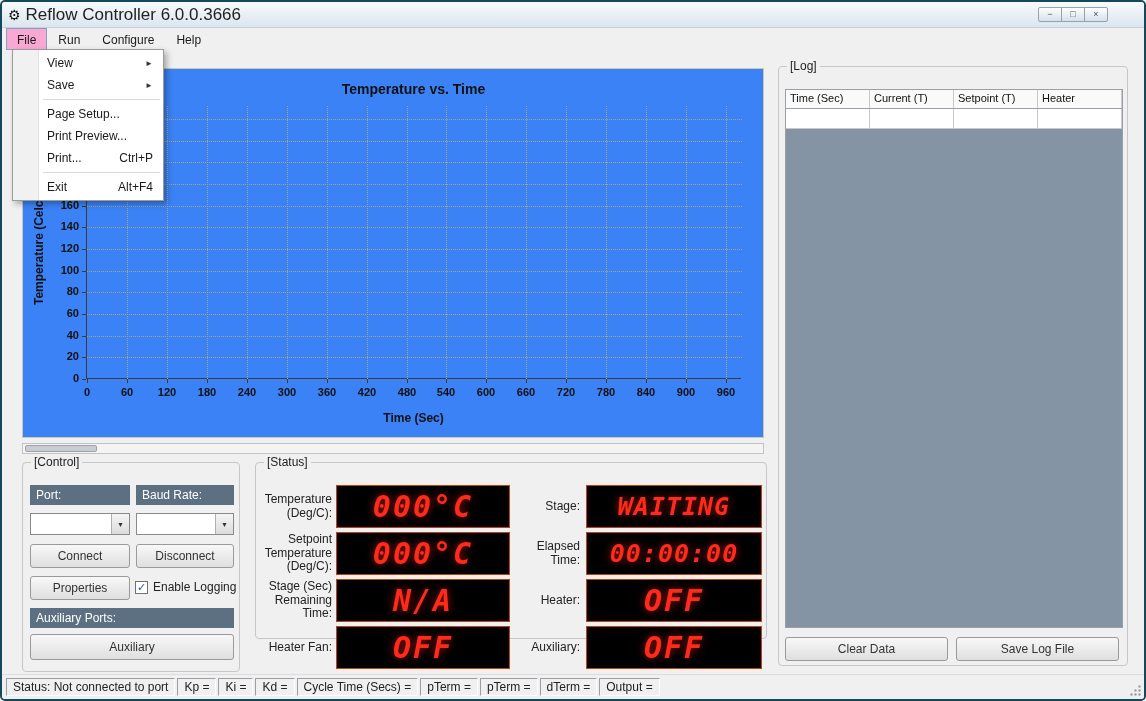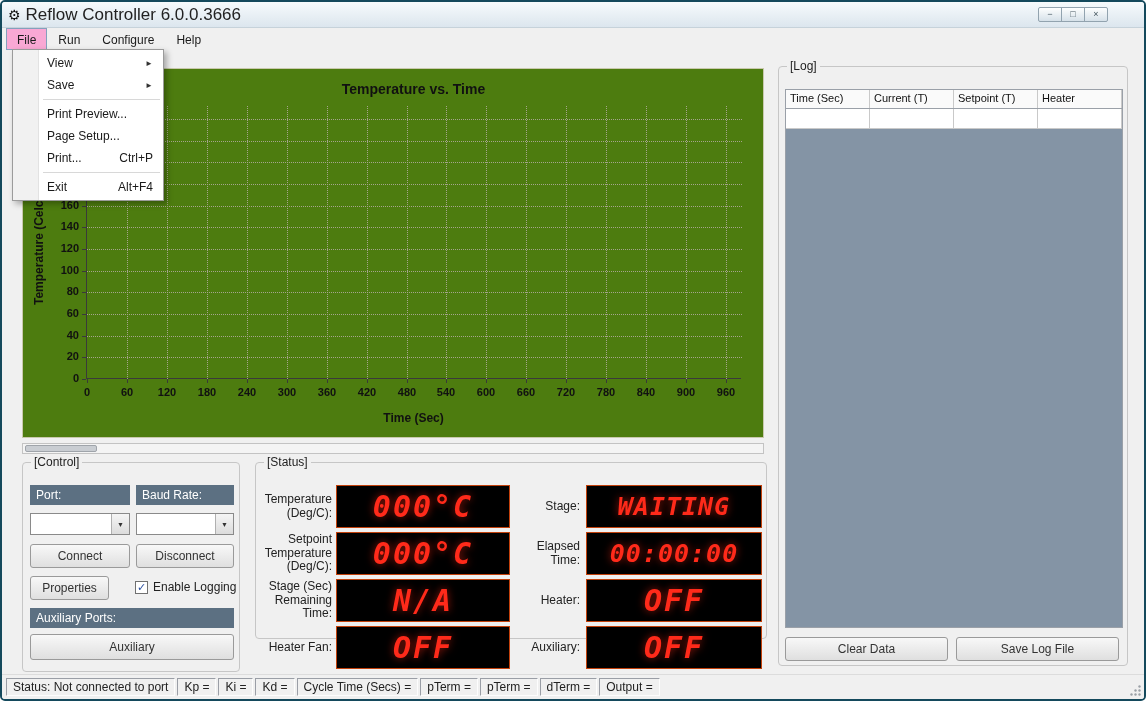--- a/index.html
+++ b/index.html
@@ -49,21 +49,21 @@
   .mitem{
     position:relative; height:22px; padding:0 10px 0 34px;
     display:flex; align-items:center; justify-content:space-between;
   }
   .mitem .mright{ color:#1a1a1a; }
   .mitem .mright.arrow{ font-size:8px; color:#333; }
   .msep{ height:1px; background:#d8d8d8; margin:3px 3px 3px 30px; }
   
   .chart-panel{
     position:absolute; left:20px; top:66px; width:742px; height:370px;
-    background:#4d7c0f; border:1px solid #c9c9ad;
+    background:#3b82f6; border:1px solid #c9c9ad;
   }
   .chart-title{
     position:absolute; left:63px; top:12px; width:655px; text-align:center;
     font-size:14px; font-weight:bold; color:#111;
   }
   .chart-ylabel{
     position:absolute; left:6px; top:37px; height:273px; width:20px;
     display:flex; align-items:center; justify-content:center;
     writing-mode:vertical-rl; transform:rotate(180deg);
     font-size:12px; font-weight:bold; color:#111;
@@ -121,21 +121,21 @@
     display:flex; align-items:center; justify-content:center; font-size:7px; color:#333;
   }
   .btn{
     position:absolute; background:linear-gradient(#f8f8f8,#dfdfdf);
     border:1px solid #9a9a9a; border-radius:3px; font-size:12px; color:#333;
     display:flex; align-items:center; justify-content:center; cursor:default;
     font-family:"Liberation Sans", sans-serif;
   }
   .btn-connect{ left:7px; top:81px; width:100px; height:24px; }
   .btn-disconnect{ left:113px; top:81px; width:98px; height:24px; }
-  .btn-properties{ left:7px; top:113px; width:79px; height:24px; }
+  .btn-properties{ left:7px; top:113px; width:100px; height:24px; }
   .btn-auxiliary{ left:7px; top:171px; width:204px; height:26px; }
   .checkbox{
     position:absolute; left:112px; top:117px; display:flex; align-items:center;
     font-size:12px; color:#222;
   }
   .cb-box{
     width:13px; height:13px; background:#fff; border:1px solid #707070;
     display:flex; align-items:center; justify-content:center;
     font-size:11px; color:#2b4fa0; margin-right:5px; line-height:1;
   }
@@ -213,25 +213,25 @@
         <div class="mitem">
           <span class="mlabel">View</span>
           <span class="mright arrow">►</span>
         </div>
         <div class="mitem">
           <span class="mlabel">Save</span>
           <span class="mright arrow">►</span>
         </div>
         <div class="msep"></div>
         <div class="mitem">
+          <span class="mlabel">Page Setup...</span>
+          <span class="mright"></span>
+        </div>
+        <div class="mitem">
           <span class="mlabel">Print Preview...</span>
-          <span class="mright"></span>
-        </div>
-        <div class="mitem">
-          <span class="mlabel">Page Setup...</span>
           <span class="mright"></span>
         </div>
         <div class="mitem">
           <span class="mlabel">Print...</span>
           <span class="mright">Ctrl+P</span>
         </div>
         <div class="msep"></div>
         <div class="mitem">
           <span class="mlabel">Exit</span>
           <span class="mright">Alt+F4</span>

